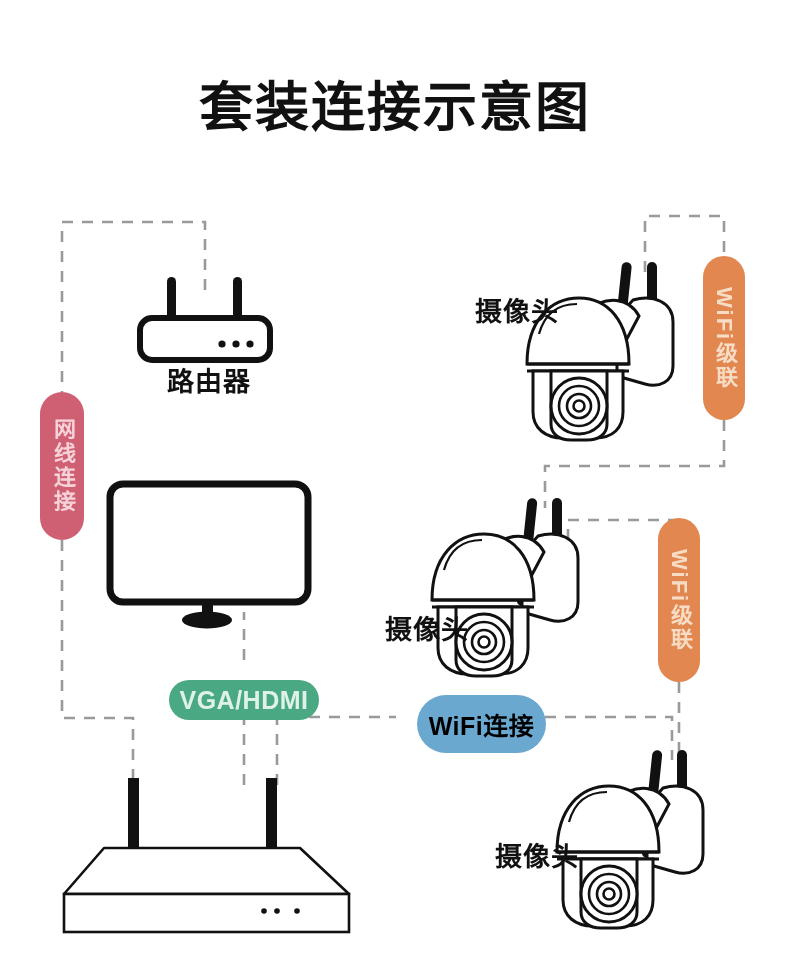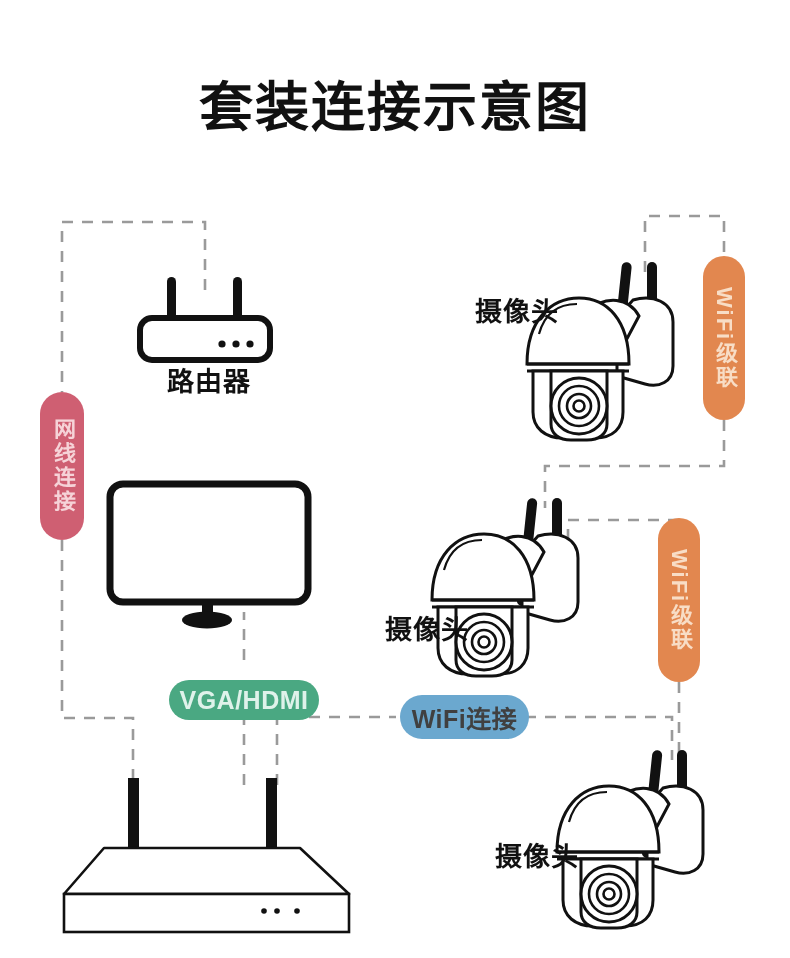--- a/index.html
+++ b/index.html
@@ -226,21 +226,21 @@
   <div class="caption" style="left:495px; top:835px;">摄像头</div>
 
   <div class="badge vert rotated" id="badge-lan" style="left:40px; top:392px; width:44px; height:148px; background:#cf5f72; color:#f6d3d8;">
     <span class="vtext">网线连接</span>
   </div>
 
   <div class="badge horiz" id="badge-vga" style="left:169px; top:660px; width:150px; height:40px; background:#4aa882; color:#dff2ea;margin-top:20px;">
     <span>VGA/HDMI</span>
   </div>
 
-  <div class="badge horiz" id="badge-wifi" style="left:400px; top:695px; width:129px; height:44px; background:#6ba8cf; color:#404040;">
+  <div class="badge horiz" id="badge-wifi" style="left:417px; top:695px; width:129px; height:58px; background:#6ba8cf; color:#000000;">
     <span>WiFi连接</span>
   </div>
 
   <div class="badge vert rotated" id="badge-cascade-1" style="left:703px; top:256px; width:42px; height:164px; background:#e2874f; color:#f8ddc6;">
     <span class="vtext">WiFi级联</span>
   </div>
 
   <div class="badge vert rotated" id="badge-cascade-2" style="left:658px; top:518px; width:42px; height:164px; background:#e2874f; color:#f8ddc6;">
     <span class="vtext">WiFi级联</span>
   </div>

